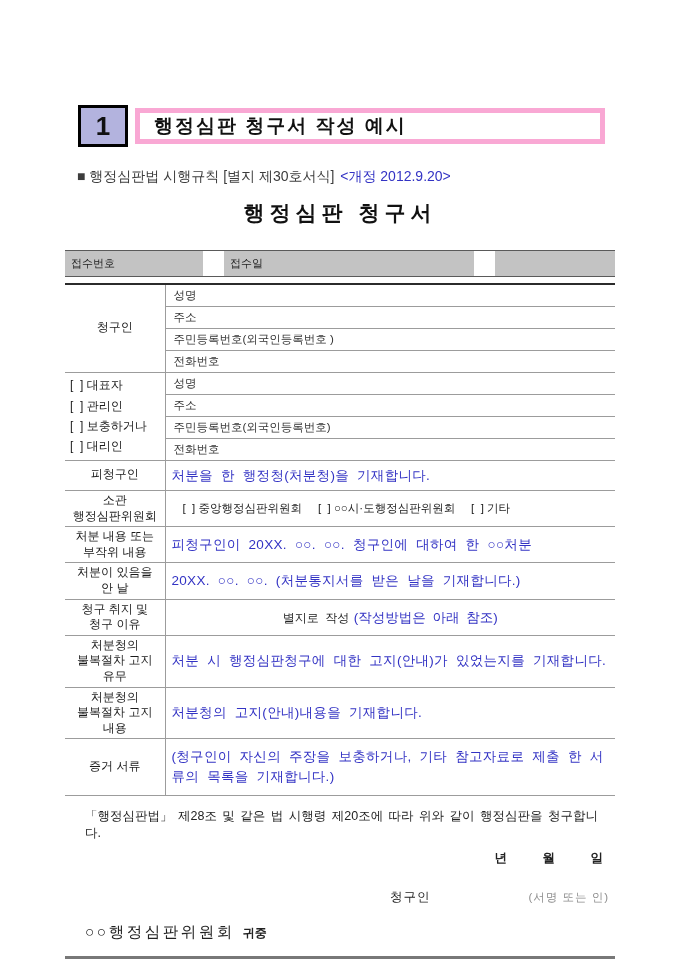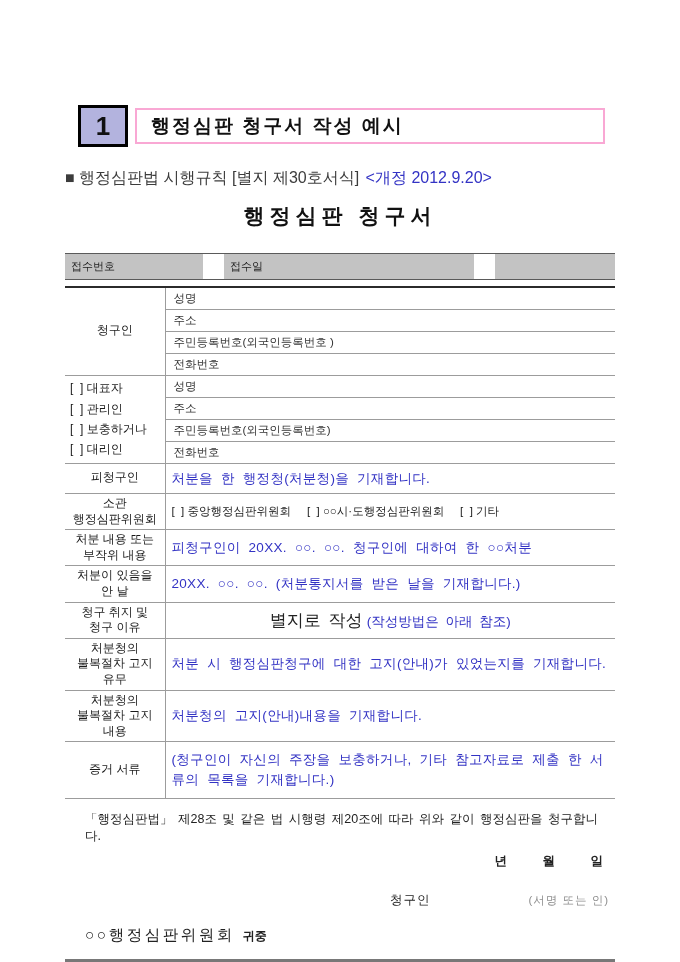--- a/index.html
+++ b/index.html
@@ -11,27 +11,27 @@
   .page{width:680px;height:962px;position:relative;box-sizing:border-box;padding:0 65px;}
 
   
   .hdr{display:flex;align-items:stretch;margin:105px 10px 0 13px;height:42px;}
   .hdr-num{
     width:50px;background:#b3b3de;border:3px solid #000;
     display:flex;align-items:center;justify-content:center;
     font-size:26px;font-weight:bold;color:#111;box-sizing:border-box;
   }
   .hdr-title{
-    flex:1;margin-left:7px;border:2px solid #f9a8d4;background:#fff;
+    flex:1;margin-left:7px;border:5px solid #f9a8d4;background:#fff;
     display:flex;align-items:center;box-sizing:border-box;margin-top:3px;margin-bottom:3px;
     padding-left:14px;font-size:19px;font-weight:bold;letter-spacing:2px;color:#111;
   }
 
   
-  .note{margin-top:21px;font-size:16px;color:#3c3c3c;letter-spacing:0;}
+  .note{margin-top:21px;font-size:14px;color:#3c3c3c;letter-spacing:0;margin-left:12px;}
   .note .blue{color:#3333c4;margin-left:2px;}
 
   
   .doc-title{
     margin:13px 0 0 0;text-align:center;font-size:21px;font-weight:bold;
     letter-spacing:5px;color:#111;
   }
 
   
   .receipt{
@@ -55,23 +55,23 @@
     border-right:1px solid #9c9c9c;font-weight:normal;font-size:12px;color:#1a1a1a;
     text-align:center;line-height:1.3;padding:2px 2px;
   }
   table.form th.rep{text-align:left;padding-left:5px;line-height:1.7;font-size:12px;}
   .optline{display:block;white-space:pre-wrap;}
   .lline{display:block;}
   td.field{height:22px;padding:2px 8px;font-size:11.5px;color:#333;}
   td.val{padding:5px 6px;font-size:13.5px;line-height:1.45;}
   .blue{color:#3333c4;}
   td.val.blue{letter-spacing:.3px;word-spacing:4px;}
-  td.opts{padding:4px 6px;font-size:11.5px;color:#222;white-space:pre-wrap;}
+  td.opts{padding:4px 17px;font-size:11.5px;color:#222;white-space:pre-wrap;}
   td.centercell{text-align:center;padding:5px 4px;}
-  td.centercell .plain{font-size:17px;color:#222;word-spacing:3px;}
+  td.centercell .plain{font-size:12px;color:#222;word-spacing:3px;}
   td.centercell .bignote{font-size:13.5px;word-spacing:3px;}
   tr.r-respondent td{height:23px;}
   tr.r-committee th{font-size:12px;}
   tr.r-committee td{height:32px;}
   tr.r-val30 td{height:30px;}
   tr.r-evidence td{padding-top:8px;padding-bottom:8px;}
 
   
   .decl{margin:12px 0 0 0;padding:0 14px 0 20px;font-size:12.5px;color:#222;word-spacing:2px;line-height:1.4;}
   .dateline{margin-top:7px;text-align:right;padding-right:12px;font-size:12.5px;color:#222;font-weight:bold;}

